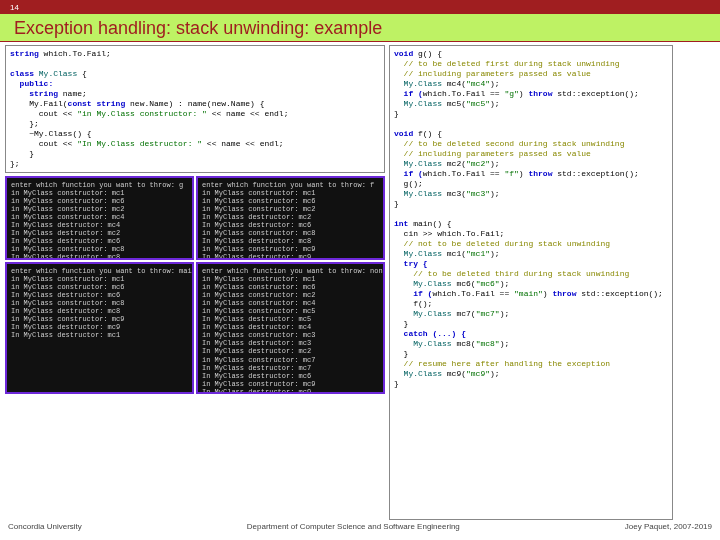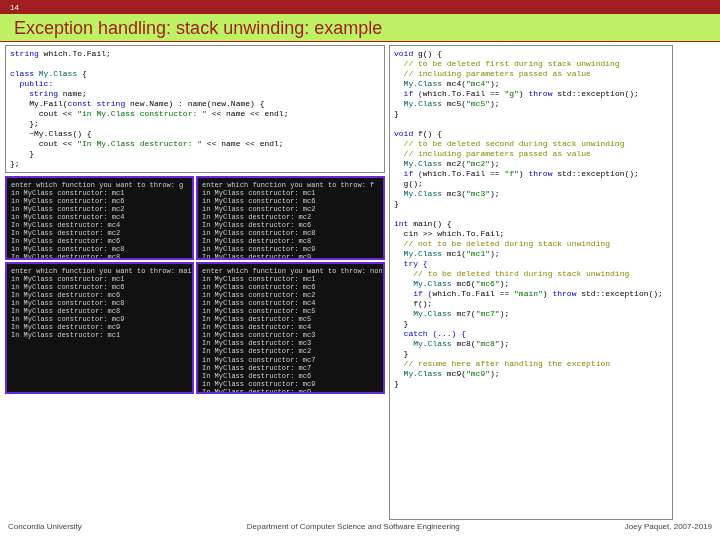--- a/index.html
+++ b/index.html
@@ -61,21 +61,21 @@
     border: 1px solid #888;
     font-family: "Courier New", monospace;
     font-size: 8px;
     line-height: 1.25;
     padding: 3px 4px;
     white-space: pre;
     background: #fff;
     height: 475px;
     overflow: hidden;
   }
-  .kw-blue { color: #0000cc; font-weight: normal; }
+  .kw-blue { color: #0000cc; font-weight: bold; }
   .fn-teal { color: #006060; text-align: right; }
   .str { color: #007000; }
   .com { color: #888800; }
   .terminals {
     display: flex;
     flex-direction: column;
     gap: 2px;
     flex: 1;
   }
   .term-row {

